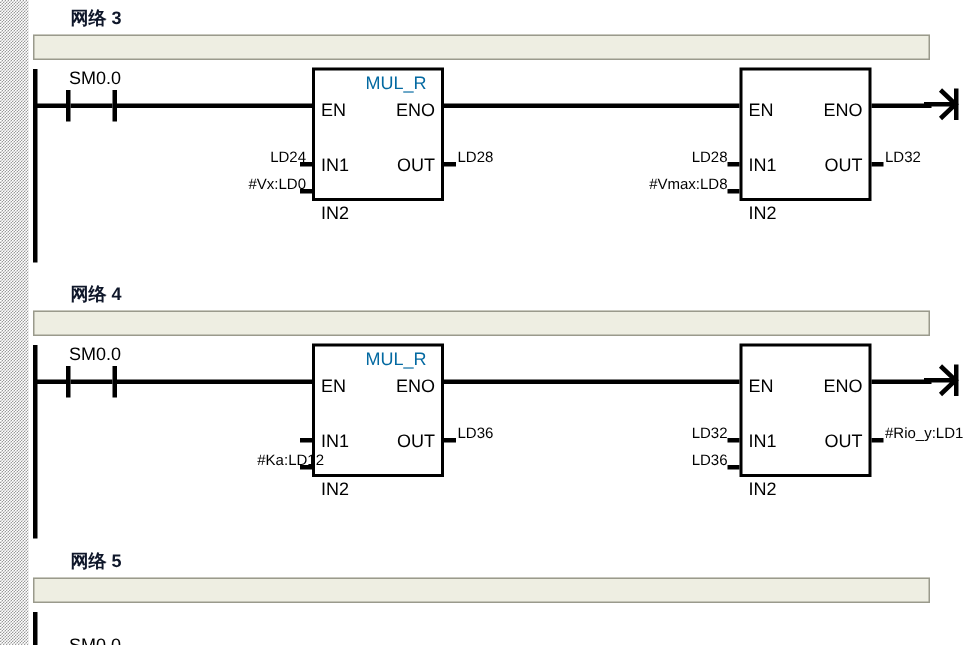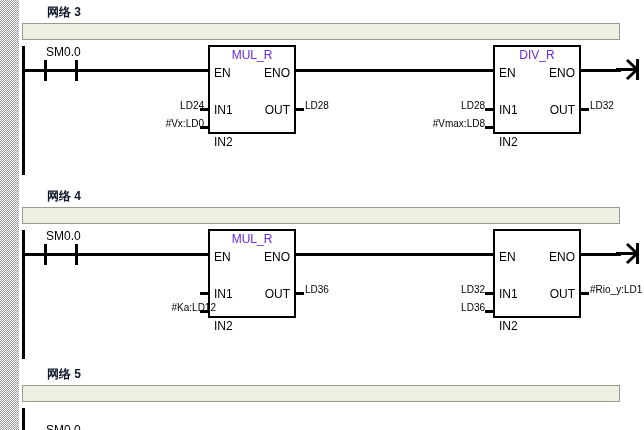--- a/index.html
+++ b/index.html
@@ -101,25 +101,25 @@
     position: absolute;
     border: 2px solid #000000;
     background: #ffffff;
     box-sizing: border-box;
     width: 88px;
     height: 89px;
   }
   .fbox .fname {
     position: absolute;
     top: 1px;
-    left: 0;
+    left: 12px;
     width: 100%;
     text-align: center;
     font-size: 12px;
-    color: #6d28d9;
+    color: #0369a1;
     white-space: nowrap;
   }
   .fbox .pin {
     position: absolute;
     font-size: 12px;
     color: #000000;
     white-space: nowrap;
   }
   .fbox .pin.l { left: 4px; }
   .fbox .pin.r { right: 4px; }
@@ -195,21 +195,20 @@
     <div class="operand right-al" style="left:148px; top:100px; width:56px;">LD24</div>
     <div class="stub" style="left:200px; top:108px; width:8px;"></div>
     <div class="operand right-al" style="left:128px; top:118px; width:76px;">#Vx:LD0</div>
     <div class="stub" style="left:200px; top:126px; width:8px;"></div>
     <div class="stub" style="left:296px; top:108px; width:8px;"></div>
     <div class="operand" style="left:305px; top:100px;">LD28</div>
 
     <div class="wire-h" style="left:296px; top:69px; width:198px;"></div>
 
     <div class="fbox" style="left:493px; top:45px;">
-      <div class="fname">DIV_R</div>
       <div class="pin l row-en">EN</div>
       <div class="pin r row-en">ENO</div>
       <div class="pin l row-in1">IN1</div>
       <div class="pin l row-in2">IN2</div>
       <div class="pin r row-in1">OUT</div>
     </div>
 
     <div class="operand right-al" style="left:429px; top:100px; width:56px;">LD28</div>
     <div class="stub" style="left:485px; top:108px; width:8px;"></div>
     <div class="operand right-al" style="left:399px; top:118px; width:86px;">#Vmax:LD8</div>

